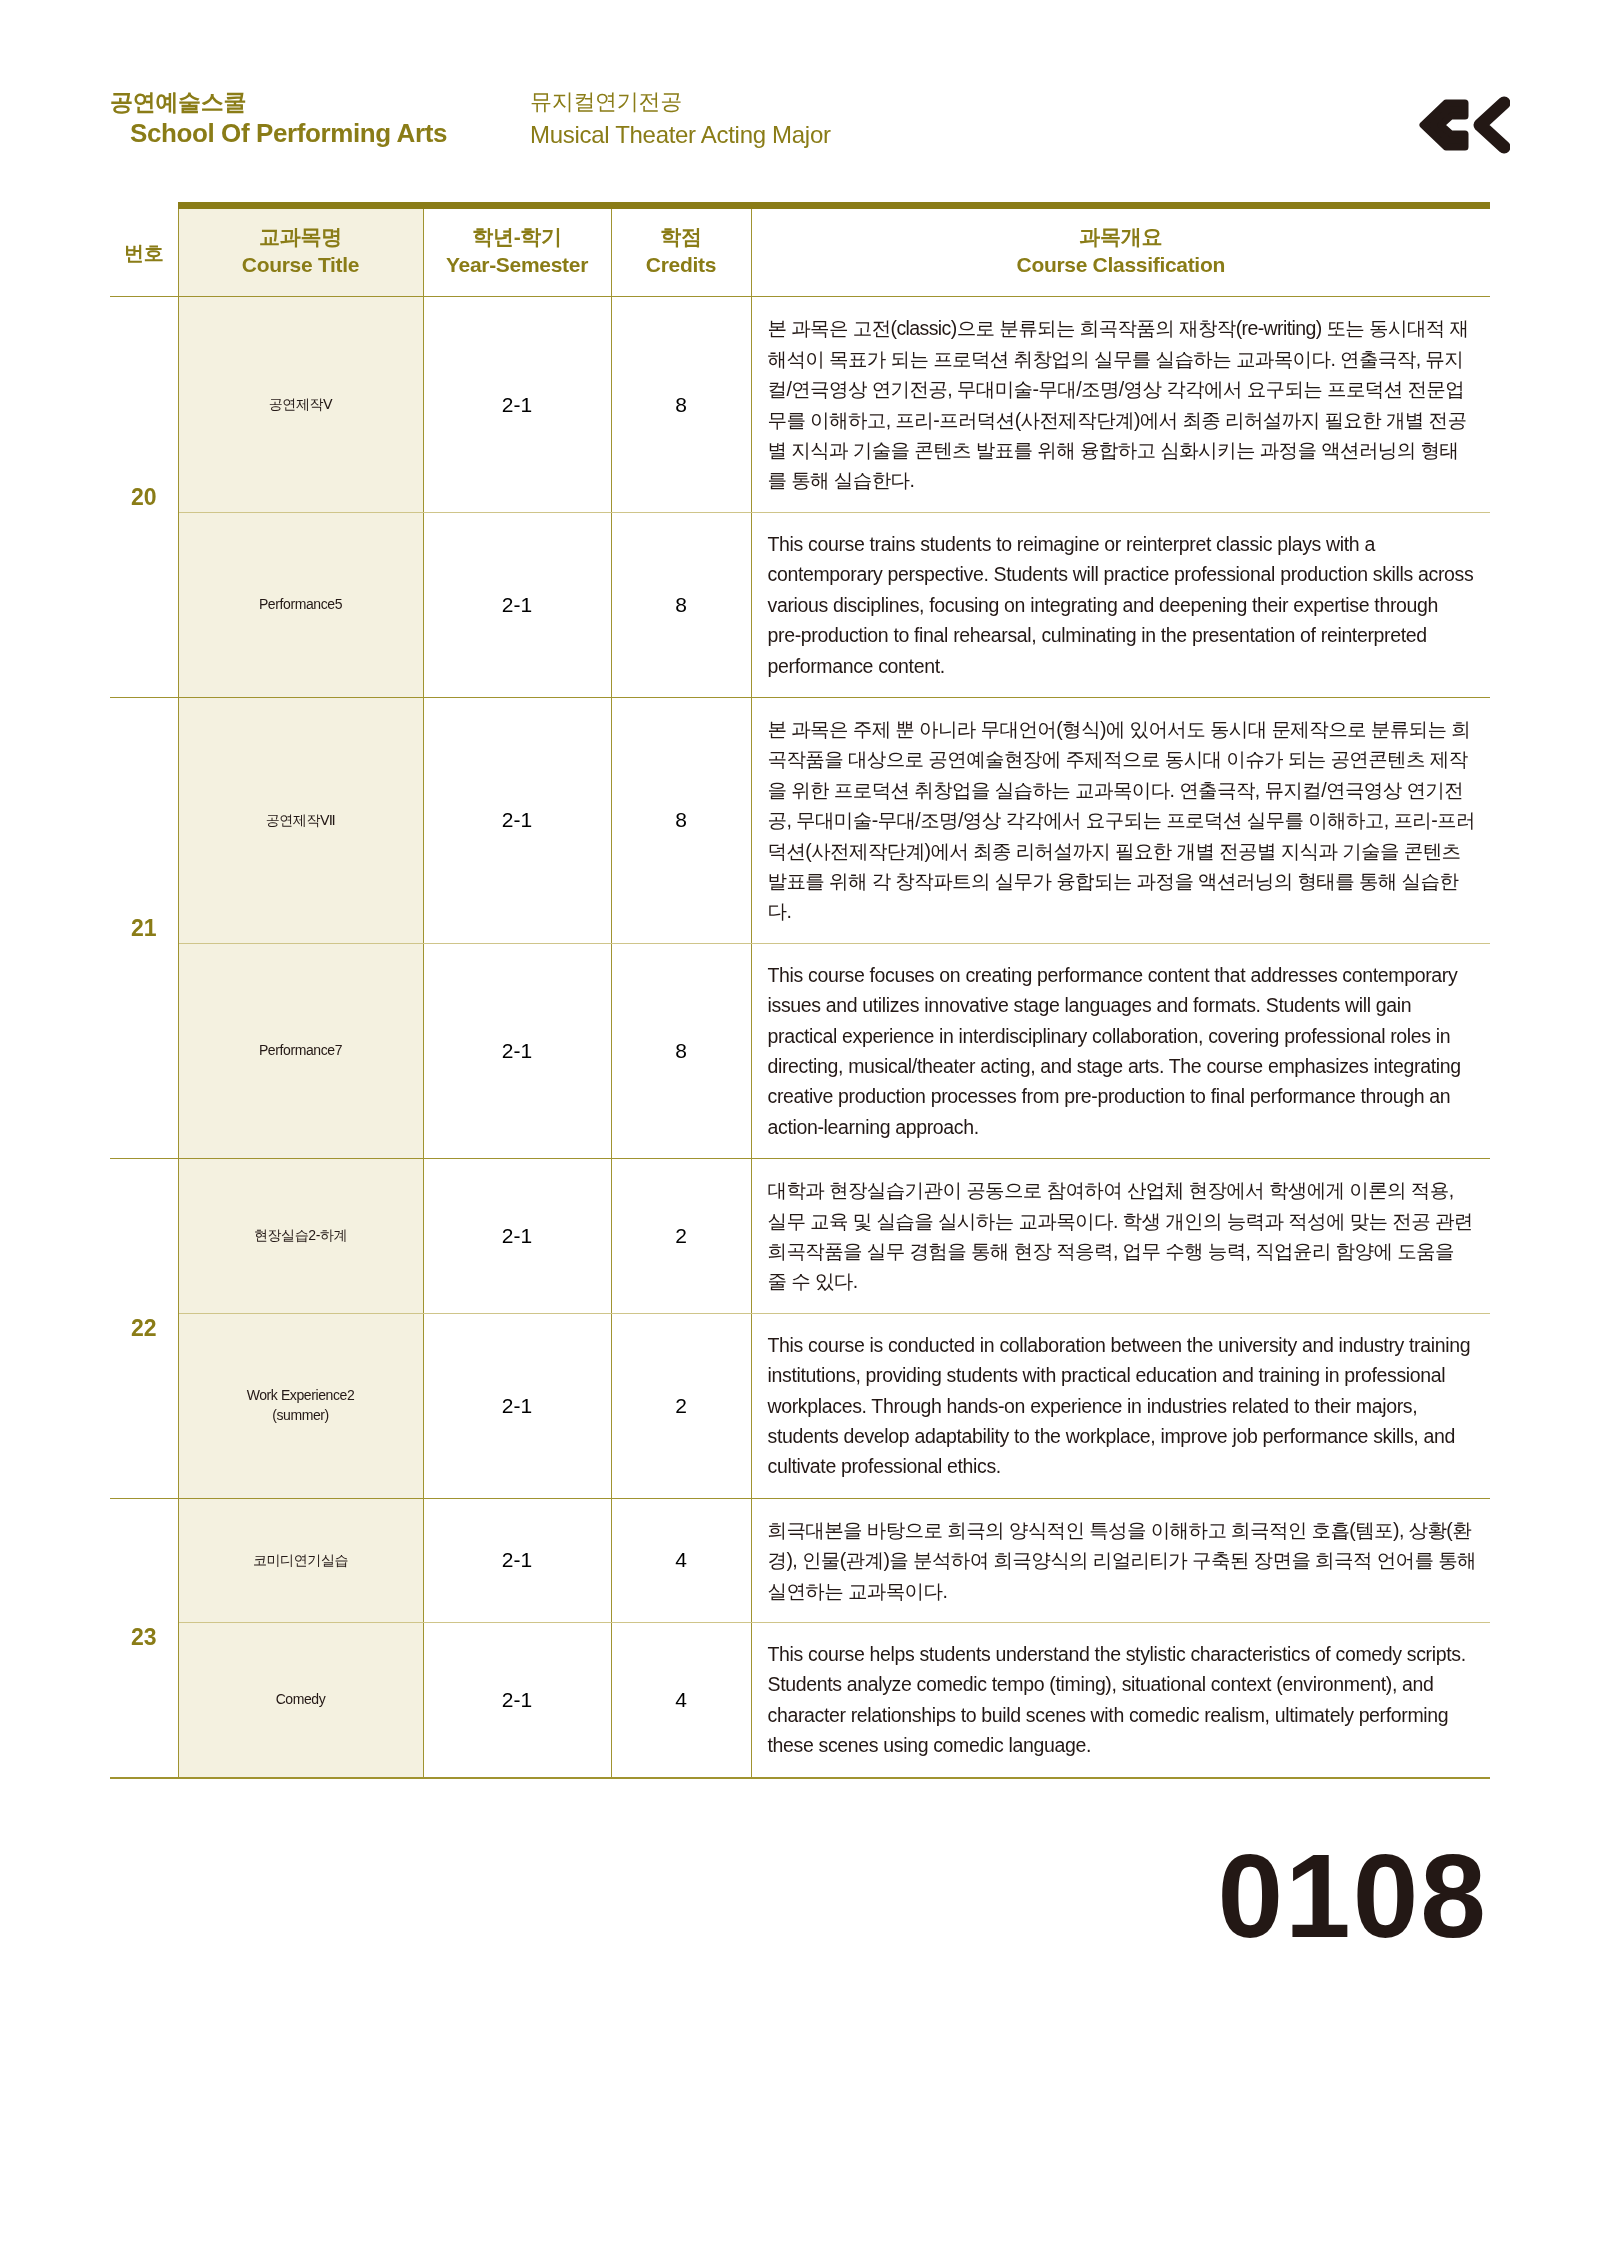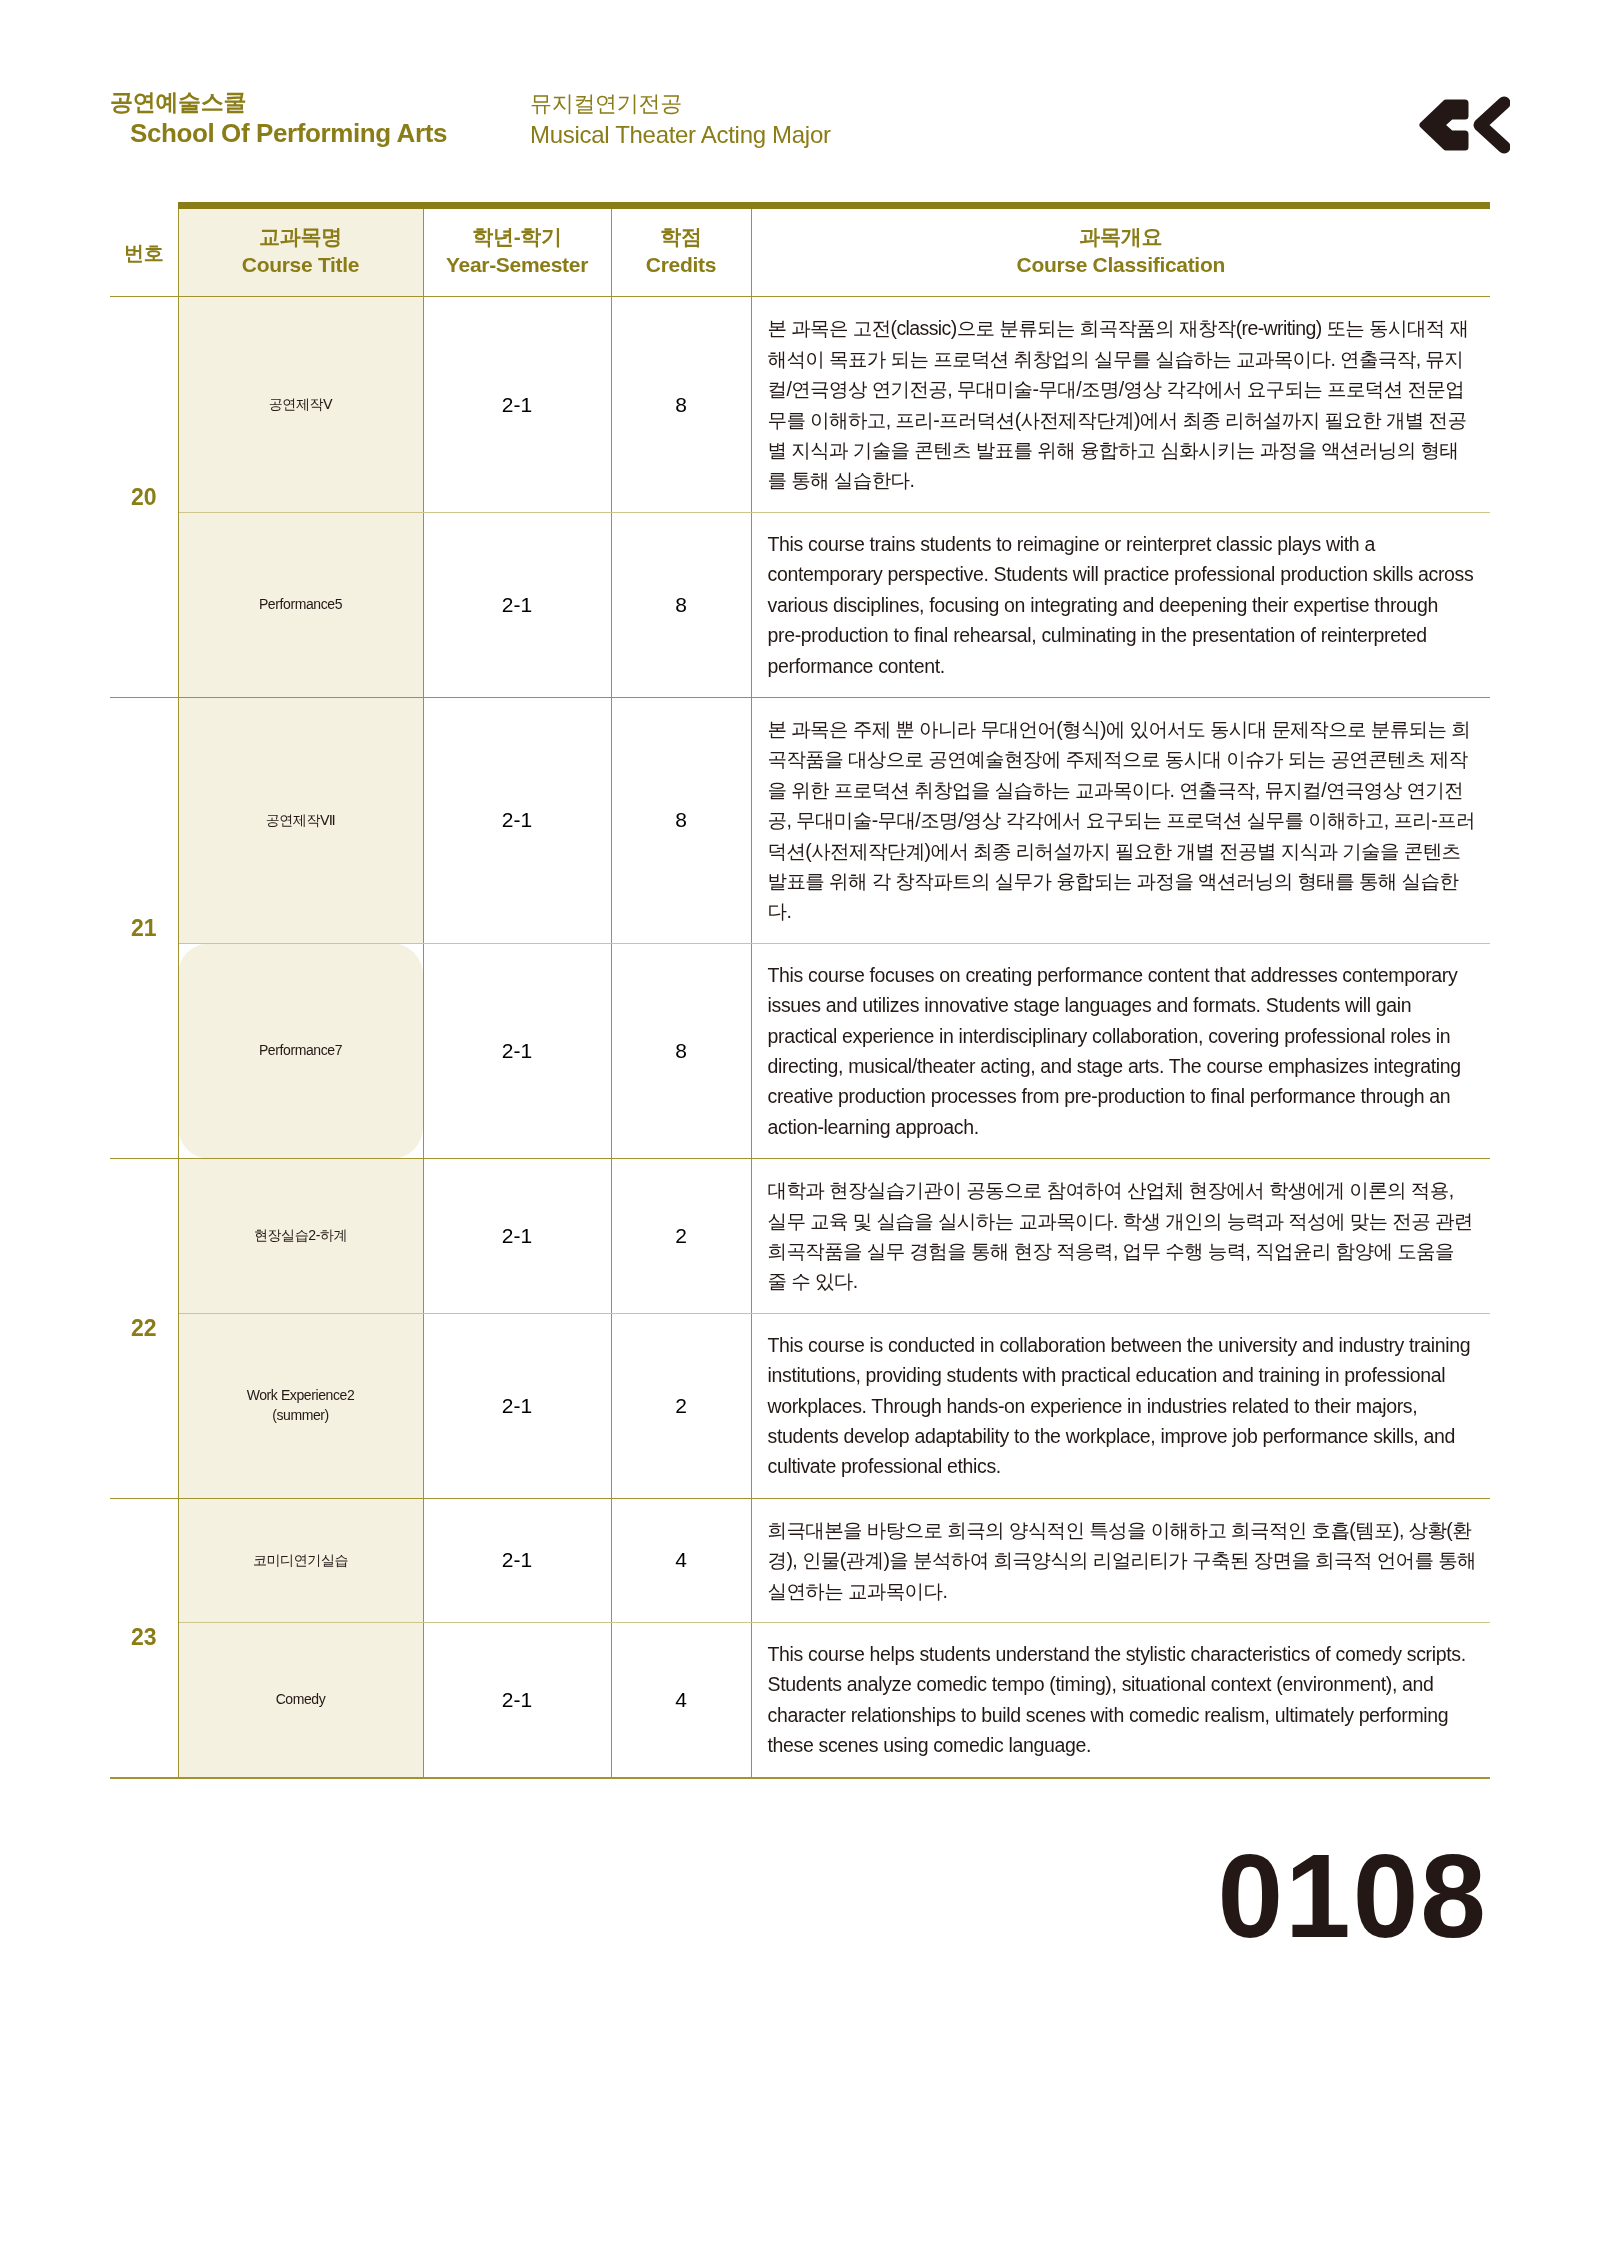--- a/index.html
+++ b/index.html
@@ -53,20 +53,21 @@
   .major-block {
     position: absolute;
     left: 420px;
     top: 2px;
     line-height: 1.3;
   }
   .major-ko {
     font-size: 22px;
     color: #8a7c17;
     letter-spacing: -0.3px;
+    font-family: Liberation Mono, monospace;
   }
   .major-en {
     font-size: 24px;
     color: #8a7c17;
     letter-spacing: -0.3px;
   }
 
   .logo {
     position: absolute;
     right: 0px;
@@ -267,21 +268,21 @@
             <td class="cell-desc en">This course trains students to reimagine or reinterpret classic plays with a contemporary perspective. Students will practice professional production skills across various disciplines, focusing on integrating and deepening their expertise through pre-production to final rehearsal, culminating in the presentation of reinterpreted performance content.</td>
           </tr>
           <tr>
             <td class="cell-no" rowspan="2" style="border-bottom: 1px solid rgb(160, 147, 48);">21</td>
             <td class="cell-title" style="white-space: pre-line;">공연제작Ⅶ</td>
             <td class="cell-ys">2-1</td>
             <td class="cell-cr">8</td>
             <td class="cell-desc ko">본 과목은 주제 뿐 아니라 무대언어(형식)에 있어서도 동시대 문제작으로 분류되는 희곡작품을 대상으로 공연예술현장에 주제적으로 동시대 이슈가 되는 공연콘텐츠 제작을 위한 프로덕션 취창업을 실습하는 교과목이다. 연출극작, 뮤지컬/연극영상 연기전공, 무대미술-무대/조명/영상 각각에서 요구되는 프로덕션 실무를 이해하고, 프리-프러덕션(사전제작단계)에서 최종 리허설까지 필요한 개별 전공별 지식과 기술을 콘텐츠 발표를 위해 각 창작파트의 실무가 융합되는 과정을 액션러닝의 형태를 통해 실습한다.</td>
           </tr>
           <tr class="group-end">
-            <td class="cell-title" style="white-space: pre-line; border-radius: 32px;">Performance7</td>
+            <td class="cell-title" style="white-space: pre-line;">Performance7</td>
             <td class="cell-ys">2-1</td>
             <td class="cell-cr">8</td>
             <td class="cell-desc en">This course focuses on creating performance content that addresses contemporary issues and utilizes innovative stage languages and formats. Students will gain practical experience in interdisciplinary collaboration, covering professional roles in directing, musical/theater acting, and stage arts. The course emphasizes integrating creative production processes from pre-production to final performance through an action-learning approach.</td>
           </tr>
           <tr>
             <td class="cell-no" rowspan="2" style="border-bottom: 1px solid rgb(160, 147, 48);">22</td>
             <td class="cell-title" style="white-space: pre-line;">현장실습2-하계</td>
             <td class="cell-ys">2-1</td>
             <td class="cell-cr">2</td>
             <td class="cell-desc ko">대학과 현장실습기관이 공동으로 참여하여 산업체 현장에서 학생에게 이론의 적용, 실무 교육 및 실습을 실시하는 교과목이다. 학생 개인의 능력과 적성에 맞는 전공 관련 희곡작품을 실무 경험을 통해 현장 적응력, 업무 수행 능력, 직업윤리 함양에 도움을 줄 수 있다.</td>

